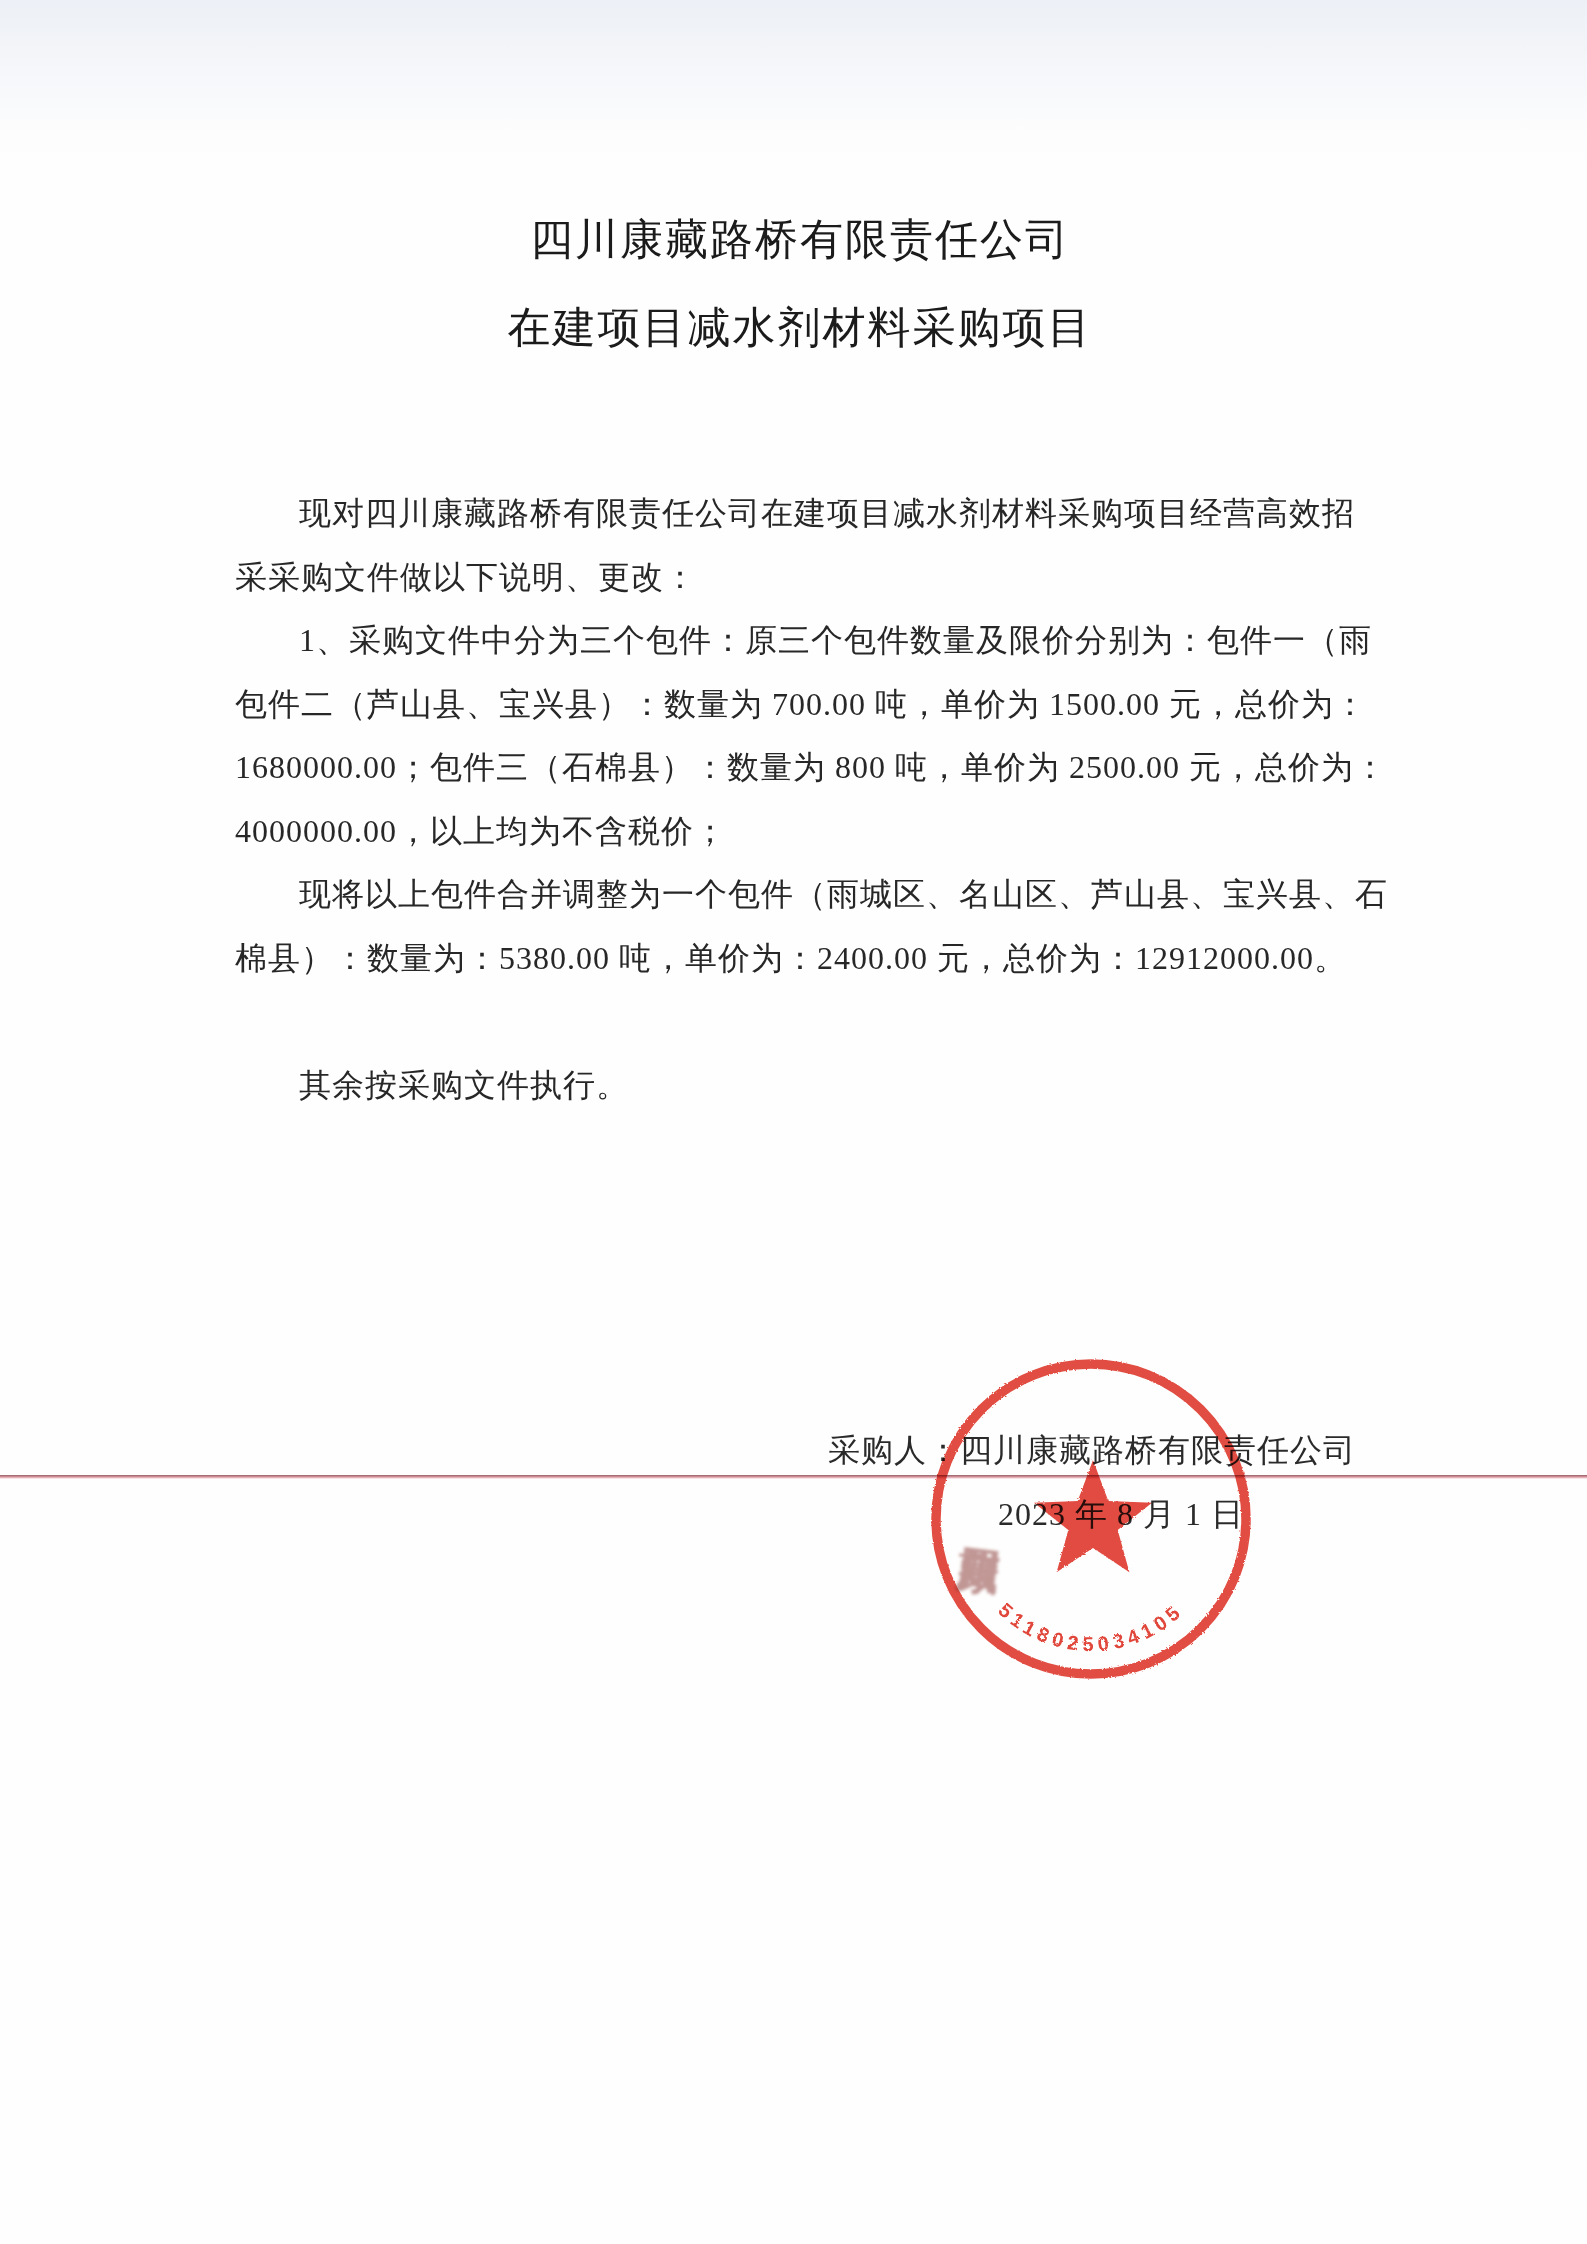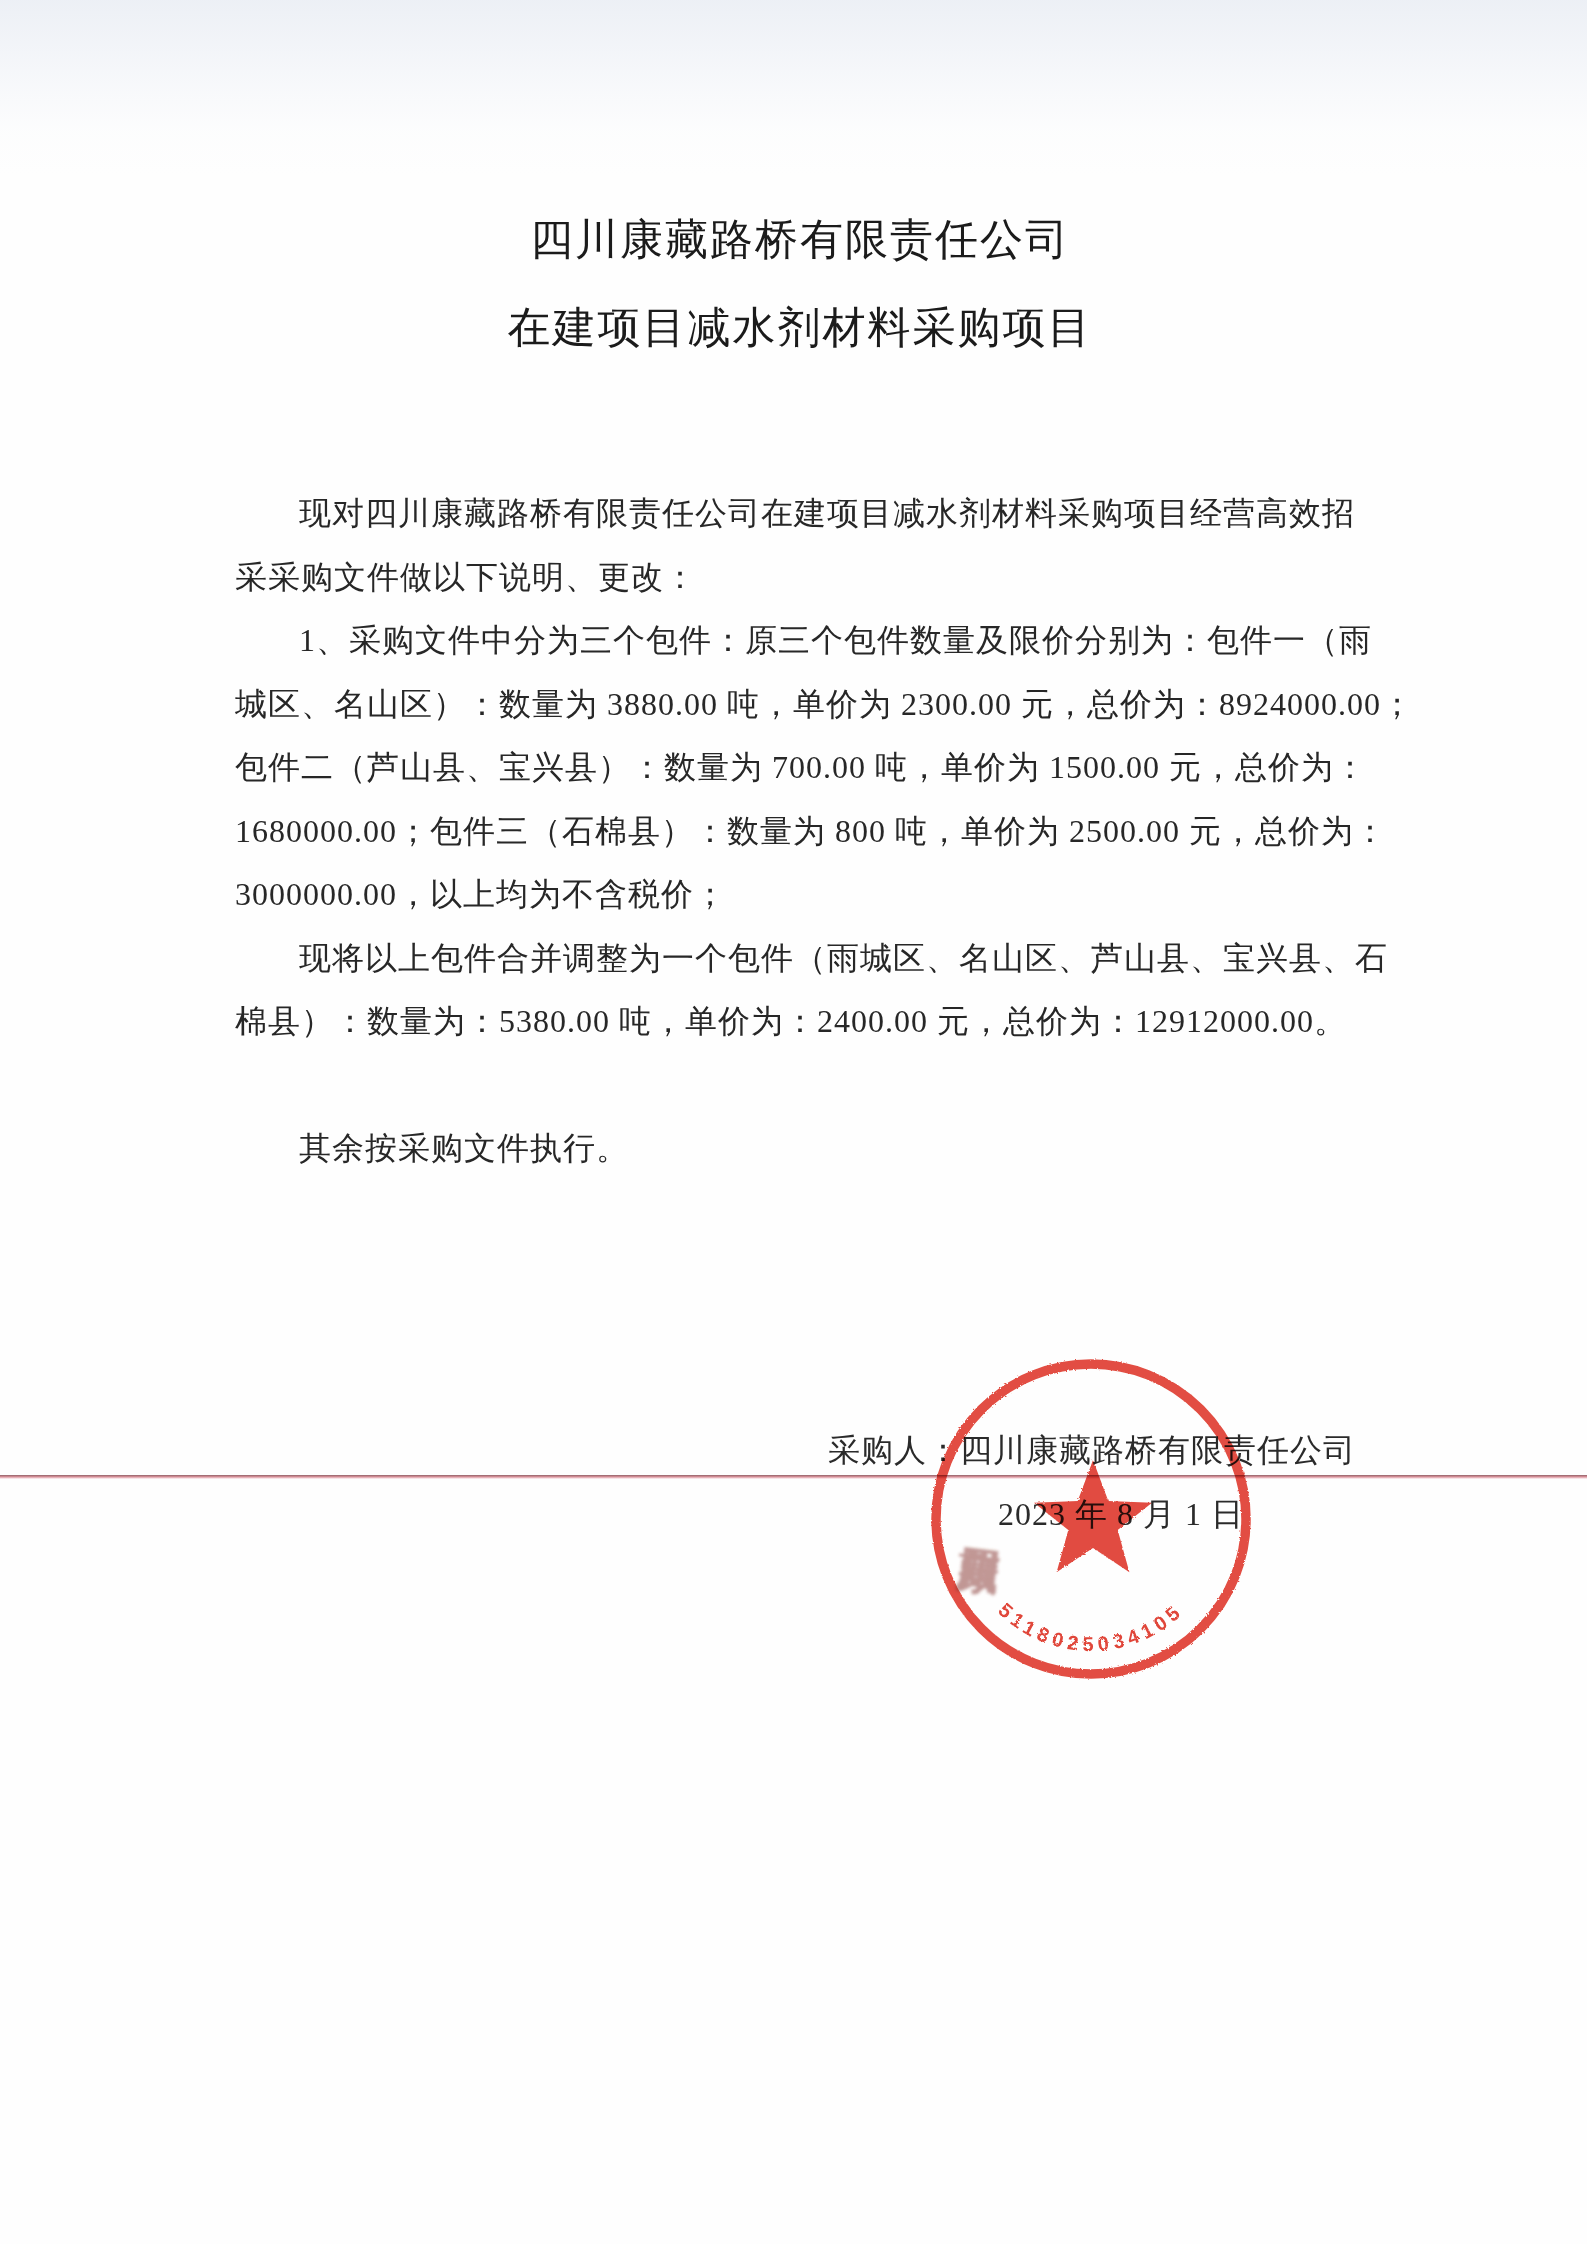--- a/index.html
+++ b/index.html
@@ -62,24 +62,23 @@
 
   <div class="title-block">
     <div class="title-line">四川康藏路桥有限责任公司</div>
     <div class="title-line">在建项目减水剂材料采购项目</div>
   </div>
 
   <div class="body-block">
     <div class="bline indent">现对四川康藏路桥有限责任公司在建项目减水剂材料采购项目经营高效招</div>
     <div class="bline">采采购文件做以下说明、更改：</div>
     <div class="bline indent">1、采购文件中分为三个包件：原三个包件数量及限价分别为：包件一（雨</div>
-    <div class="bline">城区、名山区）：数量为 3880.00 吨，单价为 2300.00 元，总价为：8924000.00；</div>
     <div class="bline">包件二（芦山县、宝兴县）：数量为 700.00 吨，单价为 1500.00 元，总价为：</div>
     <div class="bline">1680000.00；包件三（石棉县）：数量为 800 吨，单价为 2500.00 元，总价为：</div>
-    <div class="bline">3000000.00，以上均为不含税价；</div>
+    <div class="bline">4000000.00，以上均为不含税价；</div>
     <div class="bline indent">现将以上包件合并调整为一个包件（雨城区、名山区、芦山县、宝兴县、石</div>
     <div class="bline">棉县）：数量为：5380.00 吨，单价为：2400.00 元，总价为：12912000.00。</div>
     <div class="bline spacer"></div>
     <div class="bline indent">其余按采购文件执行。</div>
   </div>
 
   <div class="sig-buyer">采购人：四川康藏路桥有限责任公司</div>
 
   <div class="scan-line"></div>
 

